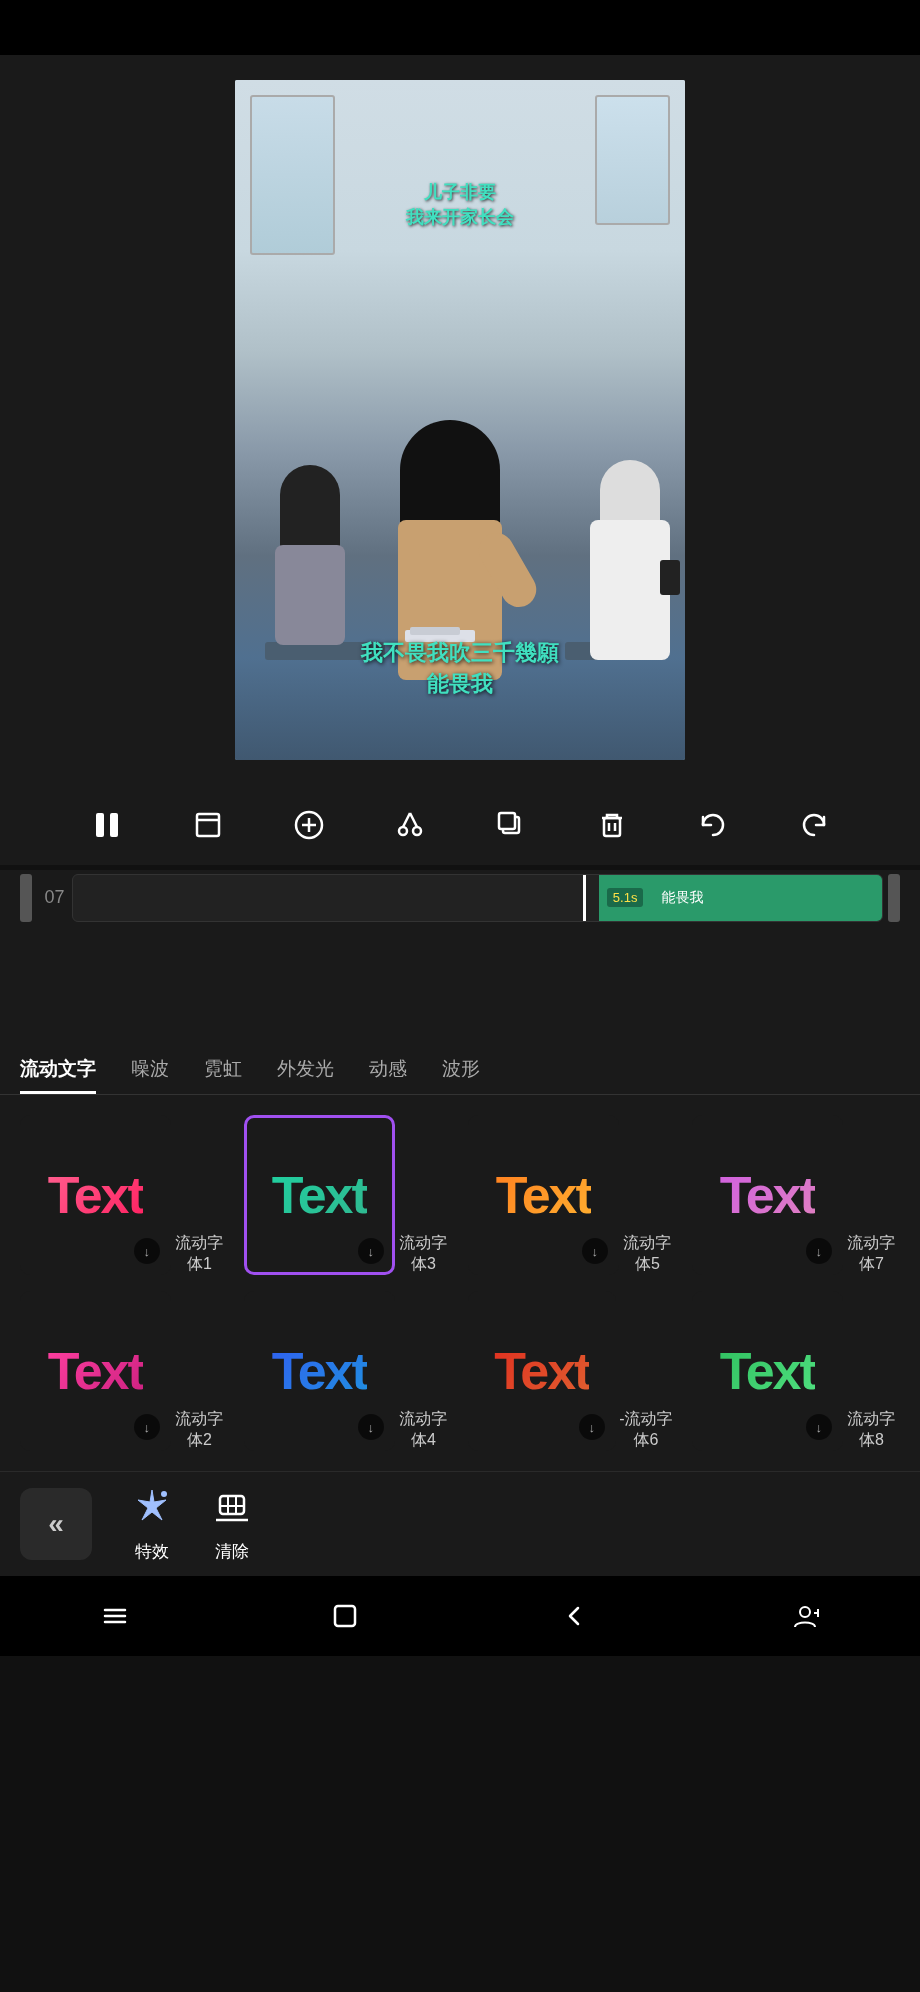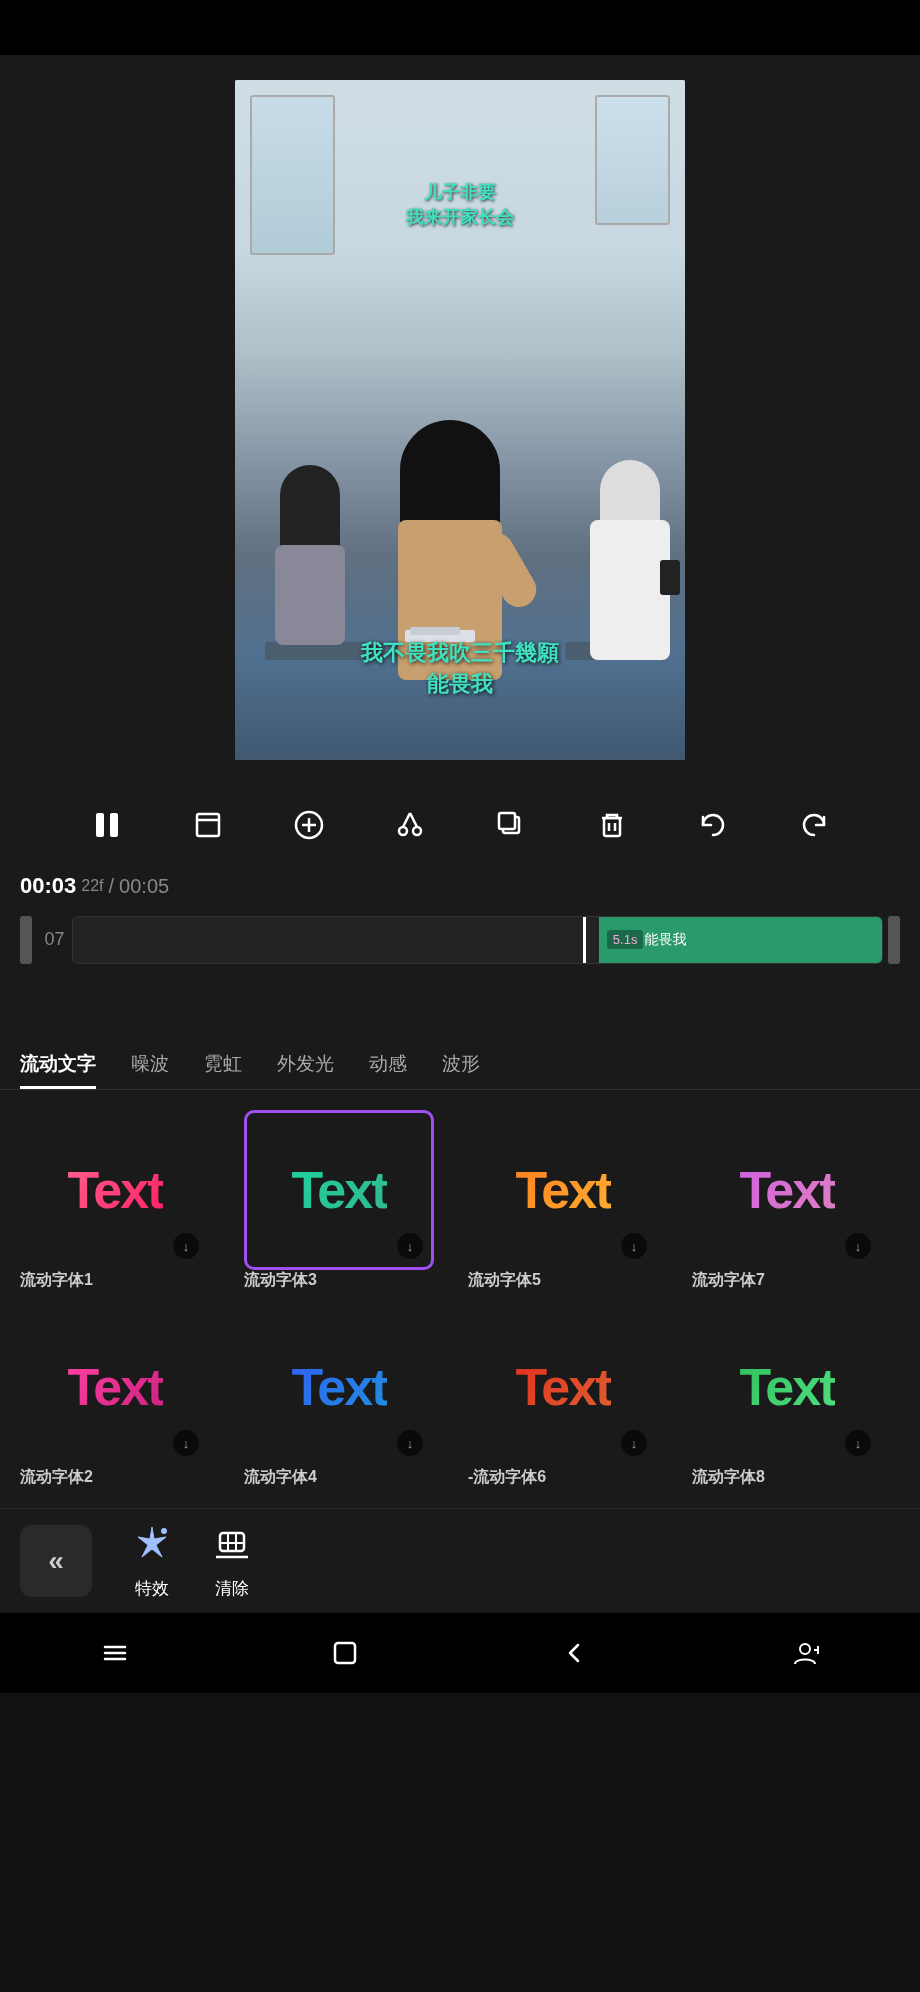--- a/index.html
+++ b/index.html
@@ -183,25 +183,25 @@
       position: absolute;
       right: 0; top: 0; bottom: 0;
       width: 35%;
       background: #2a9a6a;
       display: flex;
       align-items: center;
       padding: 0 8px;
     }
     .track-badge {
       background: #1a6a4a;
-      color: #f9a8d4;
+      color: #fde047;
       font-size: 13px;
       padding: 2px 6px;
       border-radius: 3px;
-      margin-right: 1px;
+      margin-right: 18px;
     }
     .track-right-text {
       color: #fff;
       font-size: 14px;
       white-space: nowrap;
     }
     .playhead {
       position: absolute;
       left: 63%;
       top: -5px;
@@ -286,22 +286,22 @@
     .effects-grid {
       width: 920px;
       background: #1a1a1a;
       padding: 20px 20px;
       display: grid;
       grid-template-columns: repeat(4, 1fr);
       gap: 16px;
     }
     .effect-item {
       display: flex;
-      flex-direction: column;
-      align-items: flex-start;
+      flex-direction: row;
+      align-items: flex-end;
       cursor: pointer;
     }
     .effect-thumb {
       width: 190px;
       height: 160px;
       border-radius: 10px;
       display: flex;
       align-items: center;
       justify-content: center;
       position: relative;
@@ -314,21 +314,20 @@
     .effect-text {
       font-size: 52px;
       font-weight: 900;
       font-family: Arial Black, sans-serif;
       letter-spacing: -2px;
     }
     .effect-label {
       color: #ccc;
       font-size: 16px;
       text-align: center;
-      font-weight: bold;
     }
     .download-icon {
       position: absolute;
       bottom: 8px;
       right: 8px;
       width: 26px;
       height: 26px;
       background: rgba(0,0,0,0.6);
       border-radius: 50%;
       display: flex;
@@ -565,26 +564,20 @@
   </div>
   <div class="tool-btn">
     <svg width="32" height="32" viewBox="0 0 32 32" fill="none" stroke="white" stroke-width="2.5">
       <path d="M26,16 A10,10 0 1,0 16,26" stroke-linecap="round"></path>
       <polyline points="26,8 26,16 18,16" stroke-linecap="round" stroke-linejoin="round"></polyline>
     </svg>
   </div>
 </div>
 
 <div class="timeline-area">
-  <div class="timeline-time">
-    <span class="time-current">00:03</span>
-    <span class="time-frame">22f</span>
-    <span class="time-total"> / </span>
-    <span class="time-total">00:05</span>
-  </div>
   <div class="timeline-track">
     <div class="track-handle" style="margin-right:5px;"></div>
     <span class="track-label">07</span>
     <div class="text-track">
       <div class="text-track-right">
         <span class="track-badge">5.1s</span>
         <span class="track-right-text">能畏我</span>
       </div>
       <div class="playhead"></div>
     </div>

